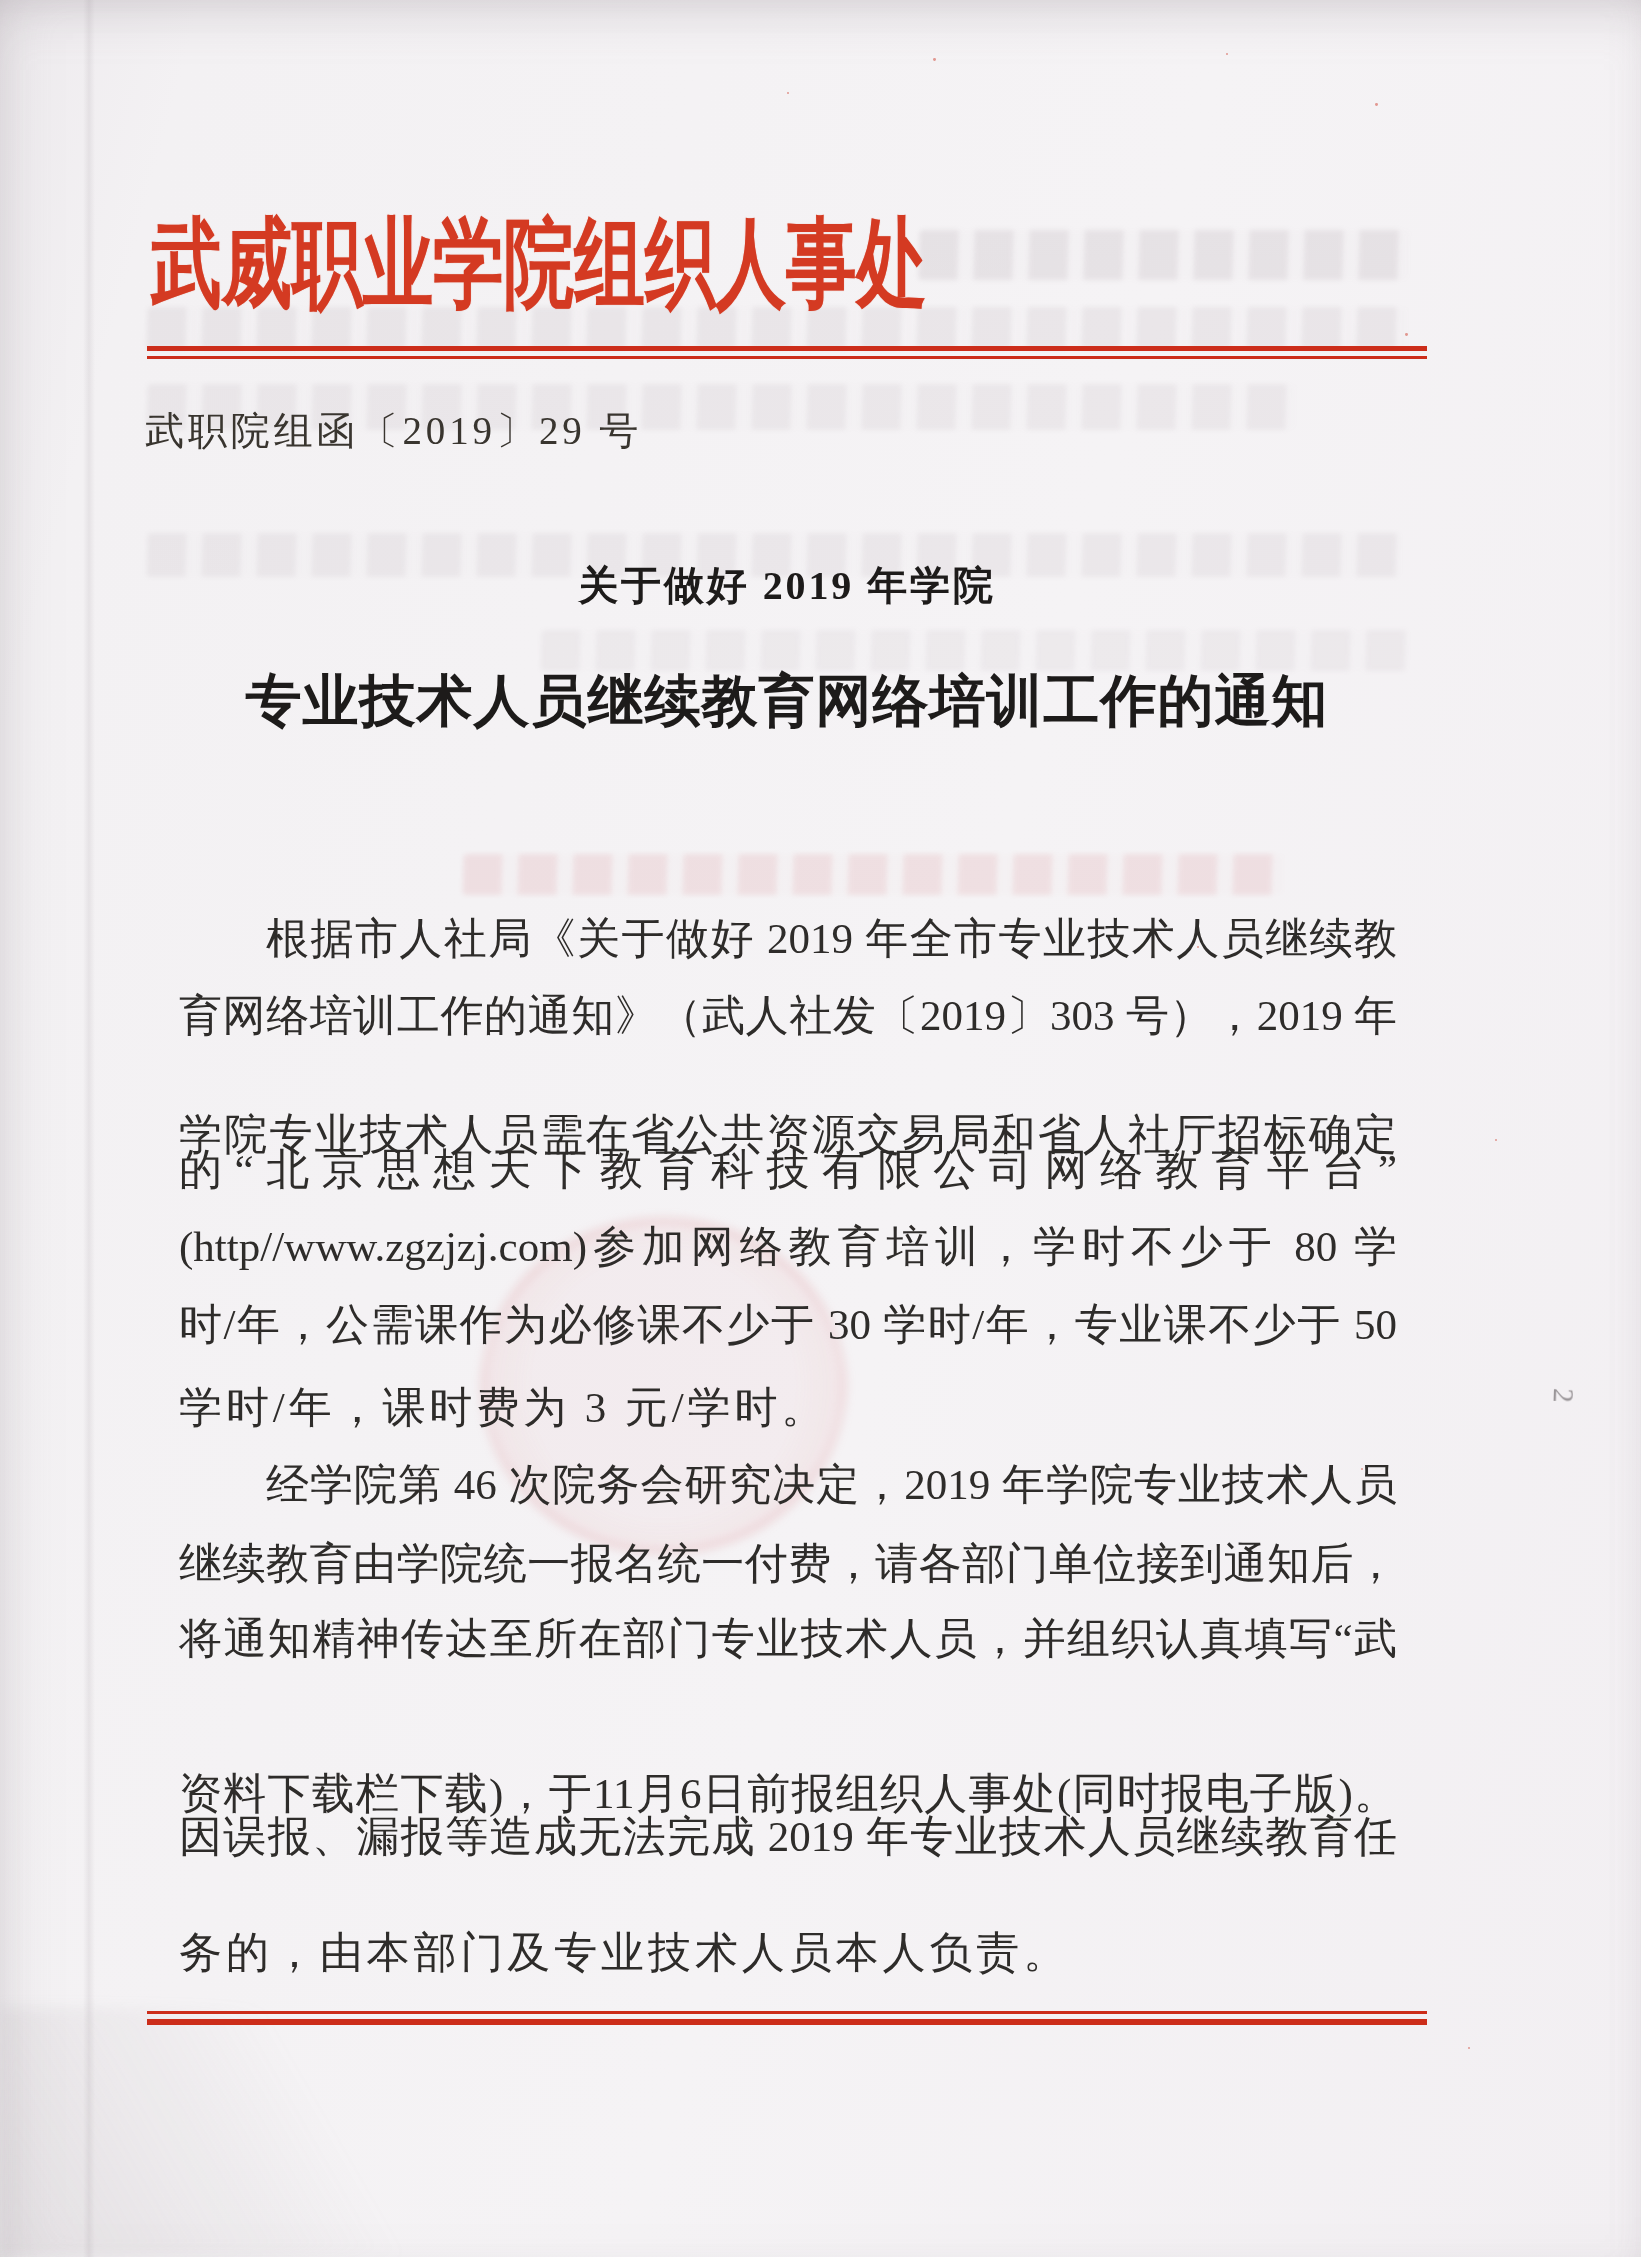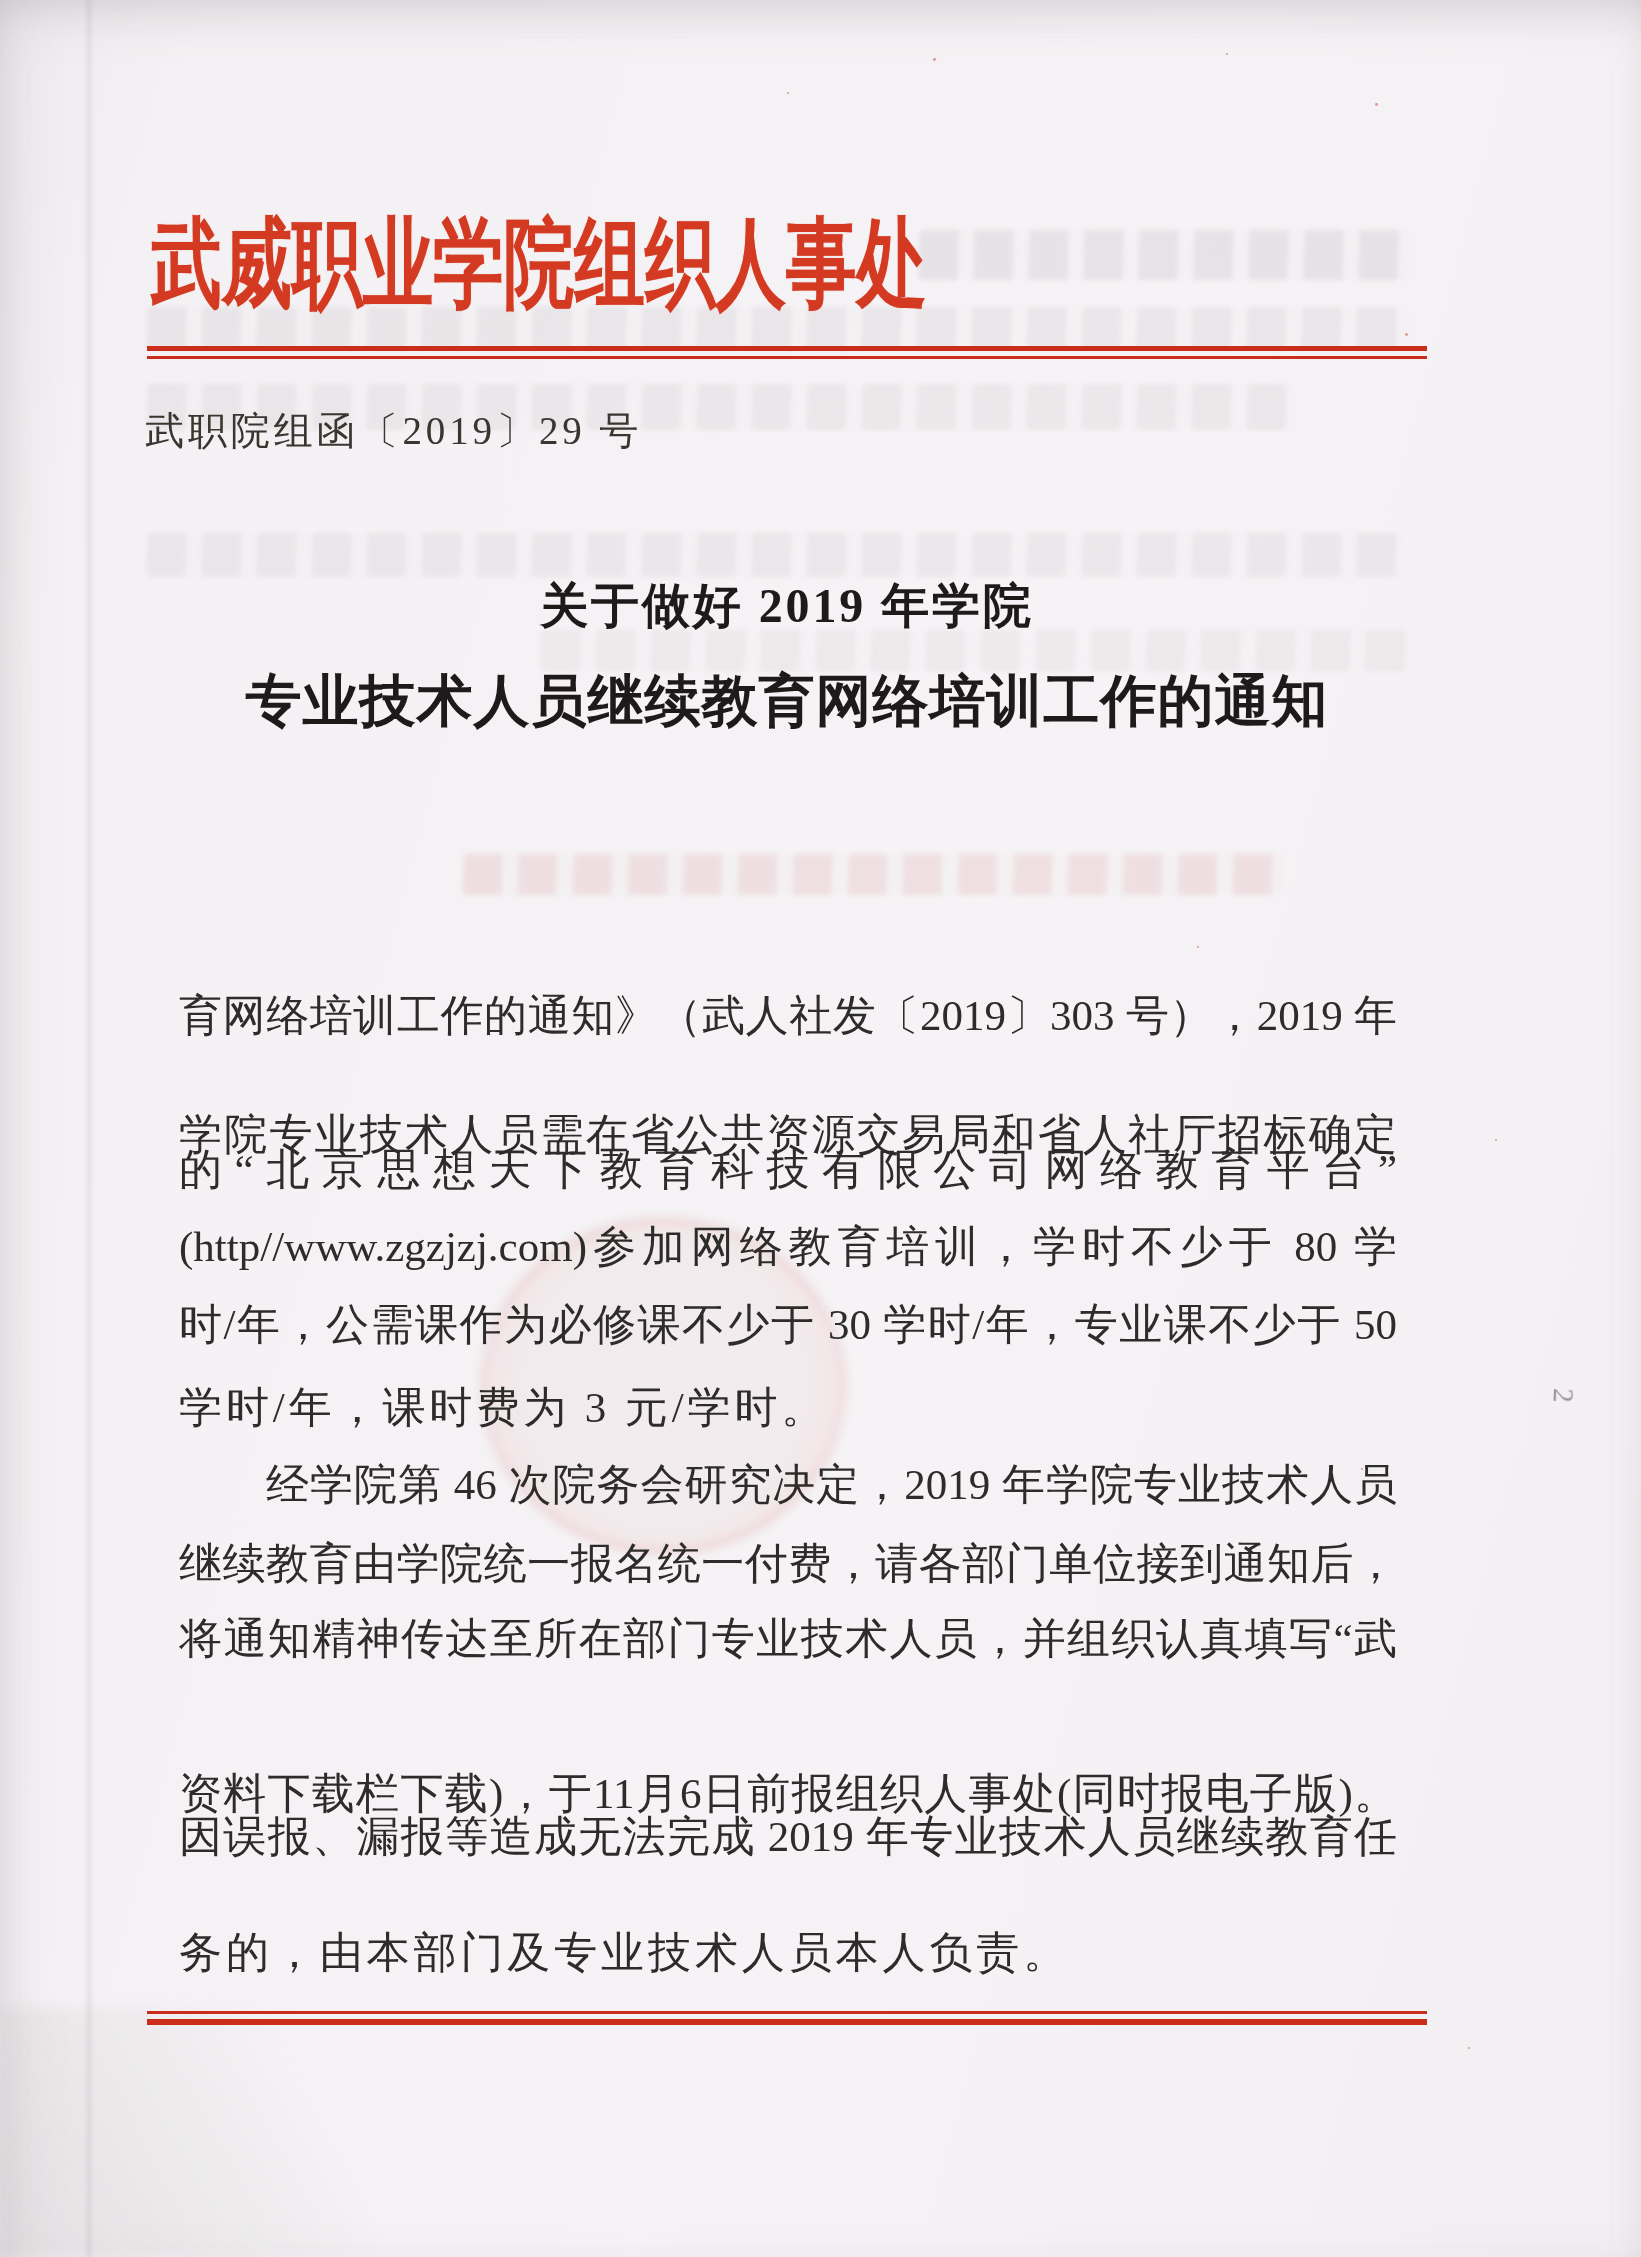--- a/index.html
+++ b/index.html
@@ -44,21 +44,21 @@
   .rule-bot-b{top:2019px;height:5.8px;}
   .doc-number{
     position:absolute;left:145px;top:404px;width:1284px;
     text-align:left;padding-right:0;box-sizing:border-box;
     font-size:39px;color:#39352f;letter-spacing:3.9px;
   }
   .doc-number-inner{display:inline-block;margin-right:130px;}
   
   .doc-title{position:absolute;left:145px;width:1284px;text-align:center;
     font-weight:700;color:#1d1b1a;white-space:nowrap;}
-  .doc-title.t1{top:574px;font-size:48px;letter-spacing:2.9px;}
+  .doc-title.t1{top:558px;font-size:40px;letter-spacing:2.9px;}
   .doc-title.t2{top:664px;font-size:56px;letter-spacing:1px;}
   
   .bline{
     position:absolute;left:179px;width:1218px;height:58px;
     font-size:43px;color:#2e2c2a;white-space:nowrap;
     text-align:justify;text-align-last:justify;text-justify:inter-character;
     white-space:normal;overflow:visible;line-height:58px;
   }
   .bline.nojust{text-align-last:left;letter-spacing:3.9px;}
   .bline.indent{text-indent:87px;}
@@ -98,20 +98,21 @@
   <div class="rule rule-top-a"></div>
   <div class="rule rule-top-b"></div>
 
   <div class="doc-number">
     <span class="doc-number-inner">武职院组函〔2019〕29 号</span>
   </div>
 
   <div class="doc-title t1">关于做好 2019 年学院</div>
   <div class="doc-title t2">专业技术人员继续教育网络培训工作的通知</div>
 
+  <div class="bline indent" style="top:910px;">根据市人社局《关于做好 2019 年全市专业技术人员继续教</div>
   <div class="bline" style="top:987px;">育网络培训工作的通知》（武人社发〔2019〕303 号），2019 年</div>
   <div class="bline" style="top:1106px;">学院专业技术人员需在省公共资源交易局和省人社厅招标确定</div>
   <div class="bline" style="top:1141px;">的“北京思想天下教育科技有限公司网络教育平台”</div>
   <div class="bline" style="top:1218px;">(http//www.zgzjzj.com)参加网络教育培训，学时不少于 80 学</div>
   <div class="bline" style="top:1296px;">时/年，公需课作为必修课不少于 30 学时/年，专业课不少于 50</div>
   <div class="bline nojust" style="top:1379px;">学时/年，课时费为 3 元/学时。</div>
   <div class="bline indent" style="top:1456px;">经学院第 46 次院务会研究决定，2019 年学院专业技术人员</div>
   <div class="bline" style="top:1535px;">继续教育由学院统一报名统一付费，请各部门单位接到通知后，</div>
   <div class="bline" style="top:1610px;">将通知精神传达至所在部门专业技术人员，并组织认真填写“武</div>
   <div class="bline" style="top:1765px;">资料下载栏下载)，于11月6日前报组织人事处(同时报电子版)。</div>

